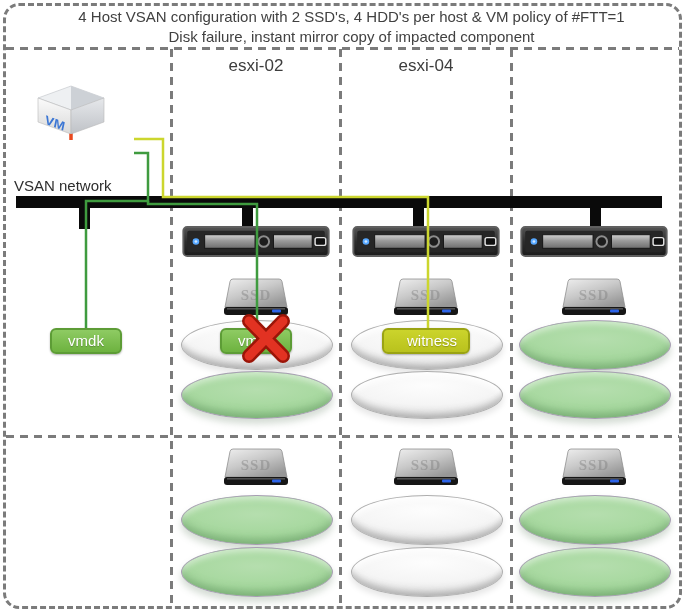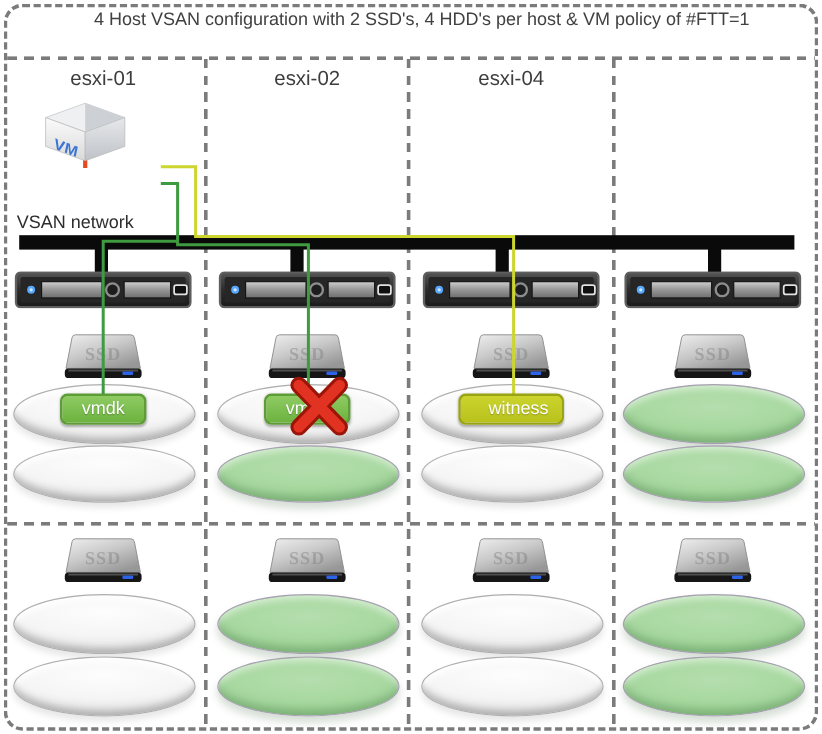--- a/index.html
+++ b/index.html
@@ -133,45 +133,30 @@
 
   <div class="outer-border"></div>
   <div class="h-sep title-sep"></div>
   <div class="h-sep group-sep"></div>
   <div class="v-div v1"></div>
   <div class="v-div v2"></div>
   <div class="v-div v3"></div>
 
   <div class="title">
     <div>4 Host VSAN configuration with 2 SSD's, 4 HDD's per host &amp; VM policy of #FTT=1</div>
+    <div>Disk failure, instant mirror copy of impacted component</div>
   </div>
 
   <div class="net-label">VSAN network</div>
   <div class="bar"></div>
   <div class="stub s1"></div>
   <div class="stub s2"></div>
   <div class="stub s3"></div>
   <div class="stub s4"></div>
 
-  <div class="col c1">
-    <div class="host-name">esxi-01</div>
-    <svg class="server">
-        <use href="#server-icon"></use>
-      </svg>
-    <svg class="ssd ssd-upper">
-        <use href="#ssd-icon"></use>
-      </svg>
-    <div class="disk disk-u1 white"></div>
-    <div class="disk disk-u2 white"></div>
-    <svg class="ssd ssd-lower">
-        <use href="#ssd-icon"></use>
-      </svg>
-    <div class="disk disk-l1 white"></div>
-    <div class="disk disk-l2 white"></div>
-  </div>
 
   <div class="col c2">
     <div class="host-name">esxi-02</div>
     <svg class="server">
         <use href="#server-icon"></use>
       </svg>
     <svg class="ssd ssd-upper">
         <use href="#ssd-icon"></use>
       </svg>
     <div class="disk disk-u1 white"></div>

